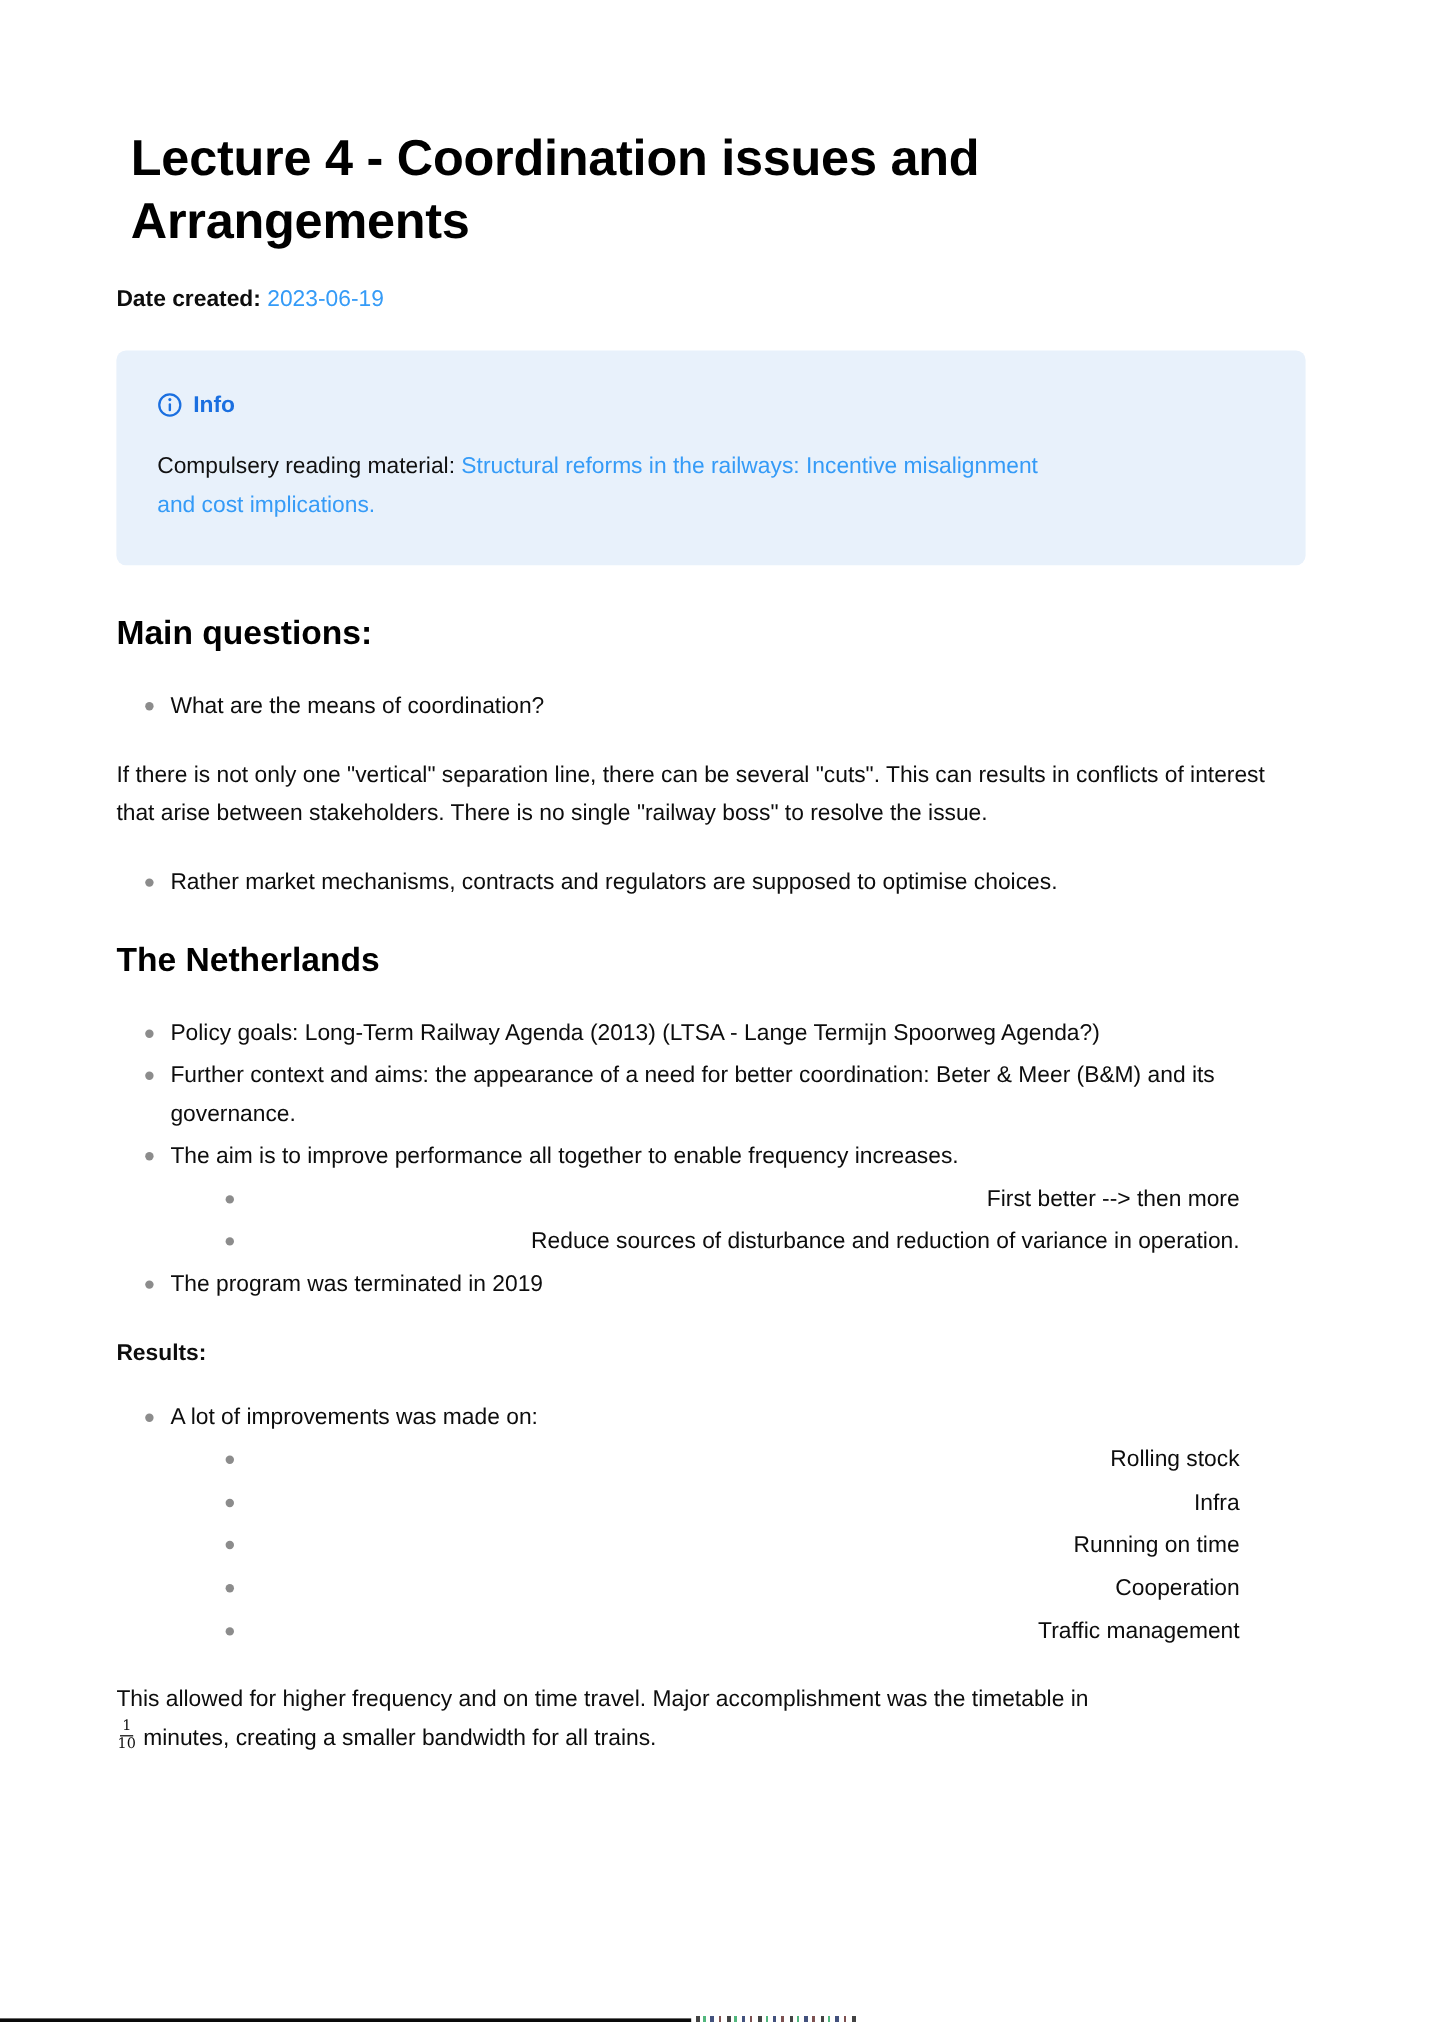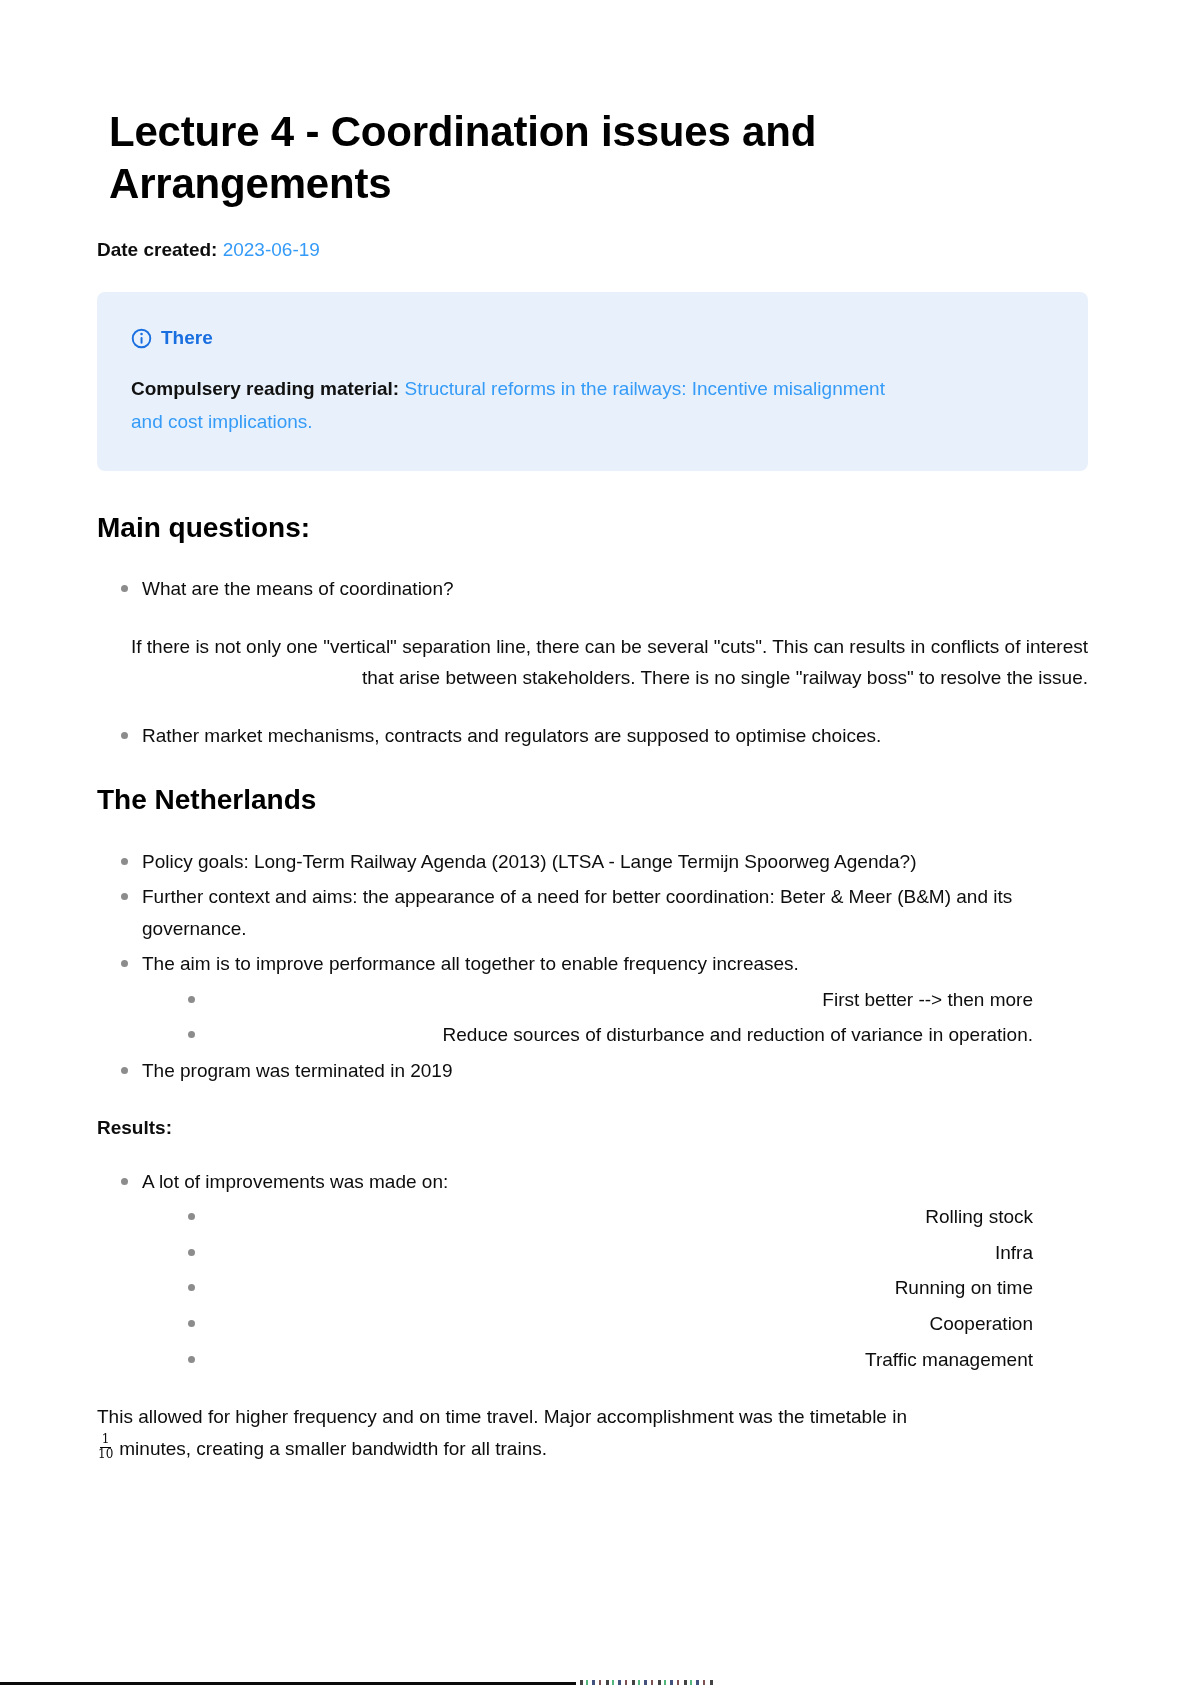--- a/index.html
+++ b/index.html
@@ -42,26 +42,26 @@
   .callout-head {
     display: flex; align-items: center;
     gap: 9px;
     margin-bottom: 20px;
   }
   .callout-head .info-ic { width: 21px; height: 21px; display: inline-block; flex: 0 0 auto; }
   .callout-head .info-lbl {
     color: #1a6fe0; font-weight: bold; font-size: 19px;
   }
   .callout-body { line-height: 1.72; }
-  .callout-body .lead { font-weight: bold; color: #111; }
+  .callout-body .lead { font-weight: normal; color: #111; }
   h2.sec-h {
     font-size: 28px; font-weight: bold; color: #000;
     margin-top: 16px; margin-bottom: 22px;
   }
-  p.para { margin-bottom: 26px; text-align: right; }
+  p.para { margin-bottom: 26px; }
   ul.blist {
     list-style: none;
     margin: 0 0 26px 0;
     padding-left: 24px;
   }
   ul.blist li {
     position: relative;
     padding-left: 21px;
     margin-bottom: 4px;
     max-width: 912px;
@@ -131,21 +131,21 @@
 
   <div class="callout">
     <div class="callout-head">
       <span class="info-ic">
         <svg viewBox="0 0 22 22" width="21" height="21">
           <circle cx="11" cy="11" r="9.2" fill="none" stroke="#1a6fe0" stroke-width="2"></circle>
           <rect x="10" y="9.5" width="2.1" height="7" rx="1" fill="#1a6fe0"></rect>
           <circle cx="11.05" cy="6.3" r="1.35" fill="#1a6fe0"></circle>
         </svg>
       </span>
-      <span class="info-lbl">There</span>
+      <span class="info-lbl">Info</span>
     </div>
     <div class="callout-body">
       <span class="lead">Compulsery reading material:</span>
       <span> </span>
       <a class="link"><span>Structural reforms in the railways: Incentive misalignment</span><br>
         <span>and cost implications.</span></a>
     </div>
   </div>
 
   <h2 class="sec-h">Main questions:</h2>

